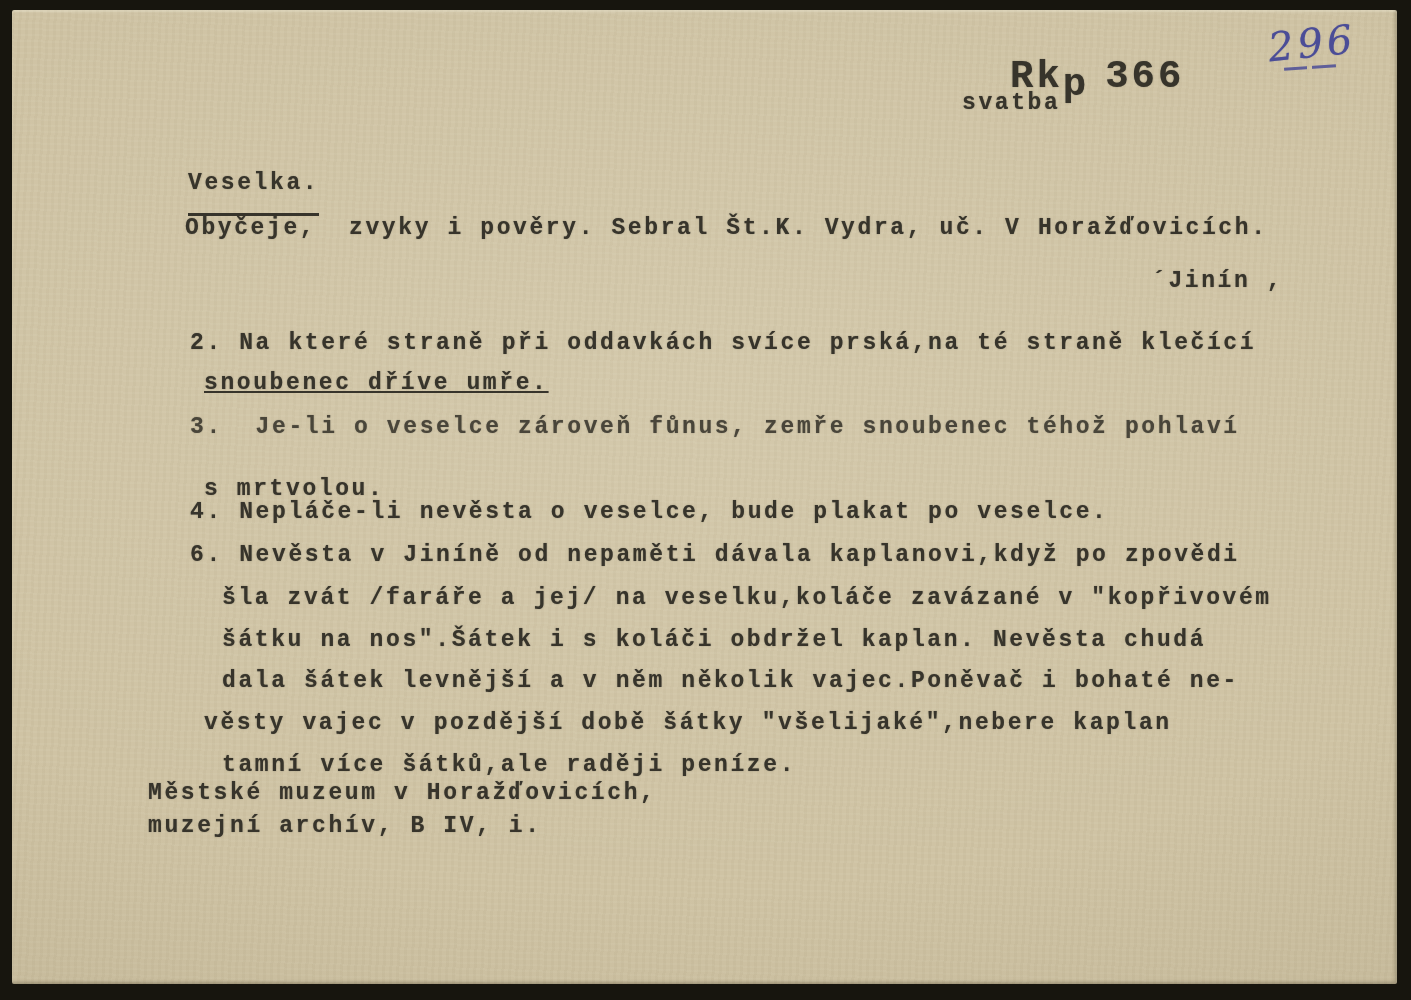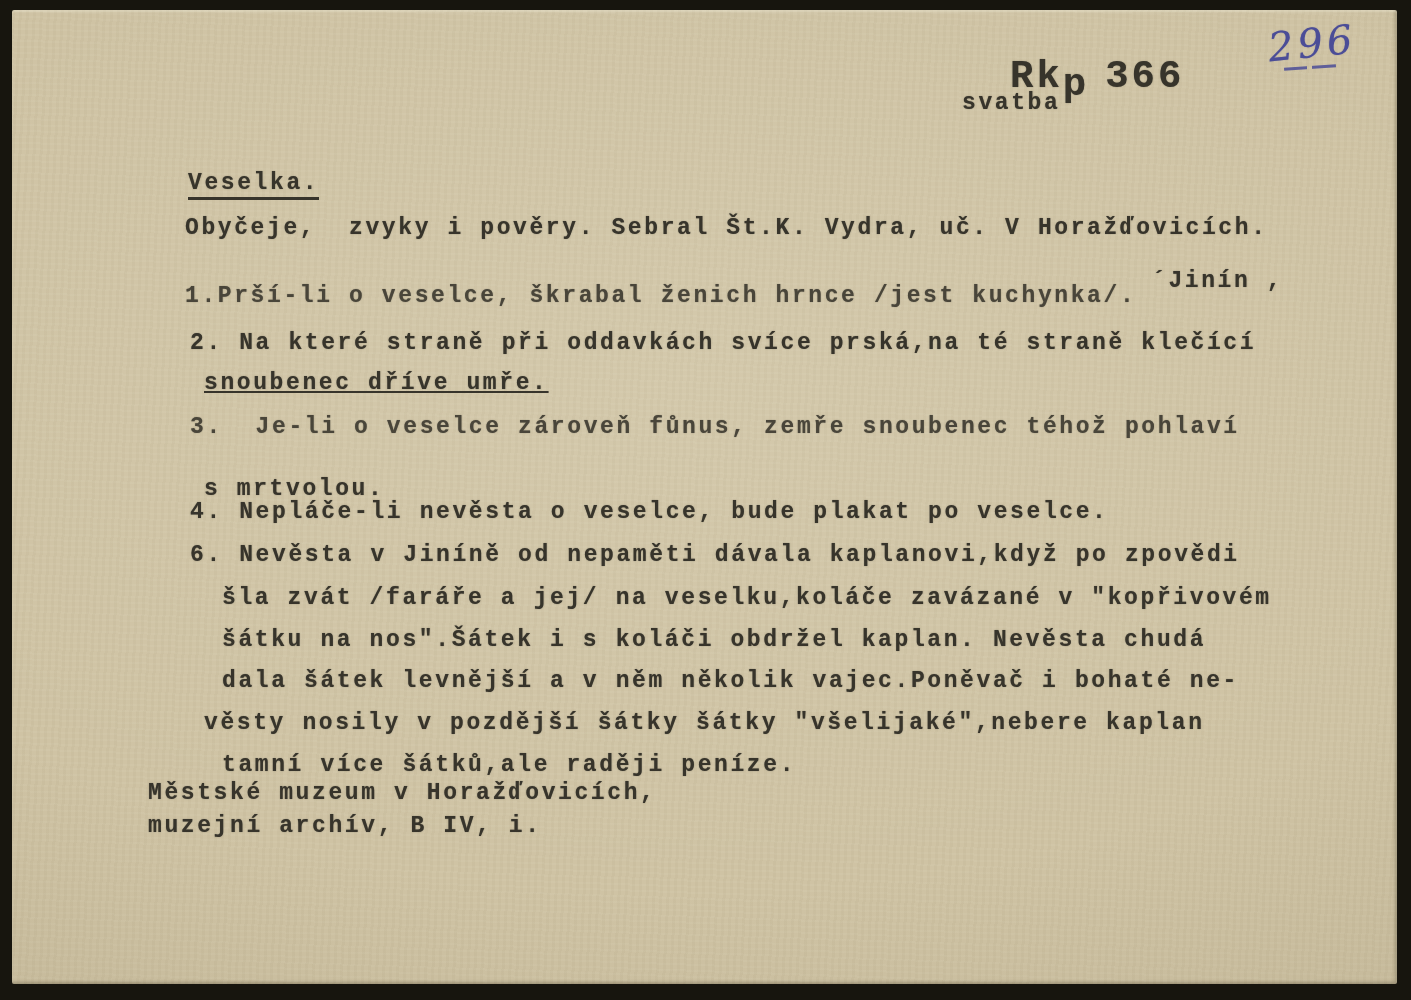--- a/index.html
+++ b/index.html
@@ -31,21 +31,21 @@
     font-family:"Liberation Mono","DejaVu Sans Mono",monospace;
     font-weight:700;
     font-size:23px;
     line-height:30px;
     letter-spacing:2.6px;
     color:var(--ink);
     white-space:pre;
     text-shadow:0 0 1.2px rgba(55,52,43,0.55);
   }
   .tw.big{font-size:39px;line-height:34px;letter-spacing:3px;}
-  .ul{border-bottom:3px solid currentColor;padding-bottom:1px;}
+  .ul{border-bottom:3px solid currentColor;padding-bottom:17px;}
   .drop{position:relative;top:8px;}
   .gap{margin-left:16px;}
   .hand{
     position:absolute;
     font-family:"DejaVu Serif","Liberation Serif",serif;
     font-style:italic;
     font-weight:400;
     font-size:40px;
     letter-spacing:4px;
     color:var(--hand);
@@ -72,33 +72,32 @@
   <div class="tw" style="left:950px;top:78px;text-align:center;">svatba</div>
 
   <div class="hand" style="left:1256px;top:10px;">296</div>
   <div class="hand-underline" style="left:1272px;top:56px;"></div>
 
   <div class="tw" style="left:176px;top:158px;"><span class="ul">Veselka.</span></div>
 
   <div class="tw" style="left:173px;top:203px;">Obyčeje,  zvyky i pověry. Sebral Št.K. Vydra, uč. V Horažďovicích.</div>
 
   <div class="tw" style="left:1140px;top:256px;">´Jinín ,</div>
-  <div class="tw faded" style="left:173px;top:271px;">1.Prší-li o veselce, škrabal ženich hrnce /jest kuchynka/.</div>
 
   <div class="tw" style="left:178px;top:318px;">2. Na které straně při oddavkách svíce prská,na té straně klečící</div>
   <div class="tw" style="left:192px;top:358px;text-decoration:underline;">snoubenec dříve umře.</div>
 
   <div class="tw faded" style="left:178px;top:402px;text-align:right;">3.  Je-li o veselce zároveň fůnus, zemře snoubenec téhož pohlaví</div>
   <div class="tw" style="left:192px;top:464px;">s mrtvolou.</div>
 
   <div class="tw" style="left:178px;top:487px;">4. Nepláče-li nevěsta o veselce, bude plakat po veselce.</div>
 
   <div class="tw" style="left:178px;top:530px;">6. Nevěsta v Jiníně od nepaměti dávala kaplanovi,když po zpovědi</div>
   <div class="tw" style="left:210px;top:573px;">šla zvát /faráře a jej/ na veselku,koláče zavázané v "kopřivovém</div>
   <div class="tw" style="left:210px;top:615px;">šátku na nos".Šátek i s koláči obdržel kaplan. Nevěsta chudá</div>
   <div class="tw" style="left:210px;top:656px;">dala šátek levnější a v něm několik vajec.Poněvač i bohaté ne-</div>
-  <div class="tw" style="left:192px;top:698px;">věsty nosily v pozdější šátky šátky "všelijaké",nebere kaplan</div>
+  <div class="tw" style="left:192px;top:698px;">věsty vajec v pozdější době šátky "všelijaké",nebere kaplan</div>
   <div class="tw" style="left:210px;top:740px;">tamní více šátků,ale raději peníze.</div>
 
   <div class="tw" style="left:136px;top:768px;">Městské muzeum v Horažďovicích,</div>
   <div class="tw" style="left:136px;top:801px;">muzejní archív, B IV, i.</div>
 
 </div>
 
 </body></html>

